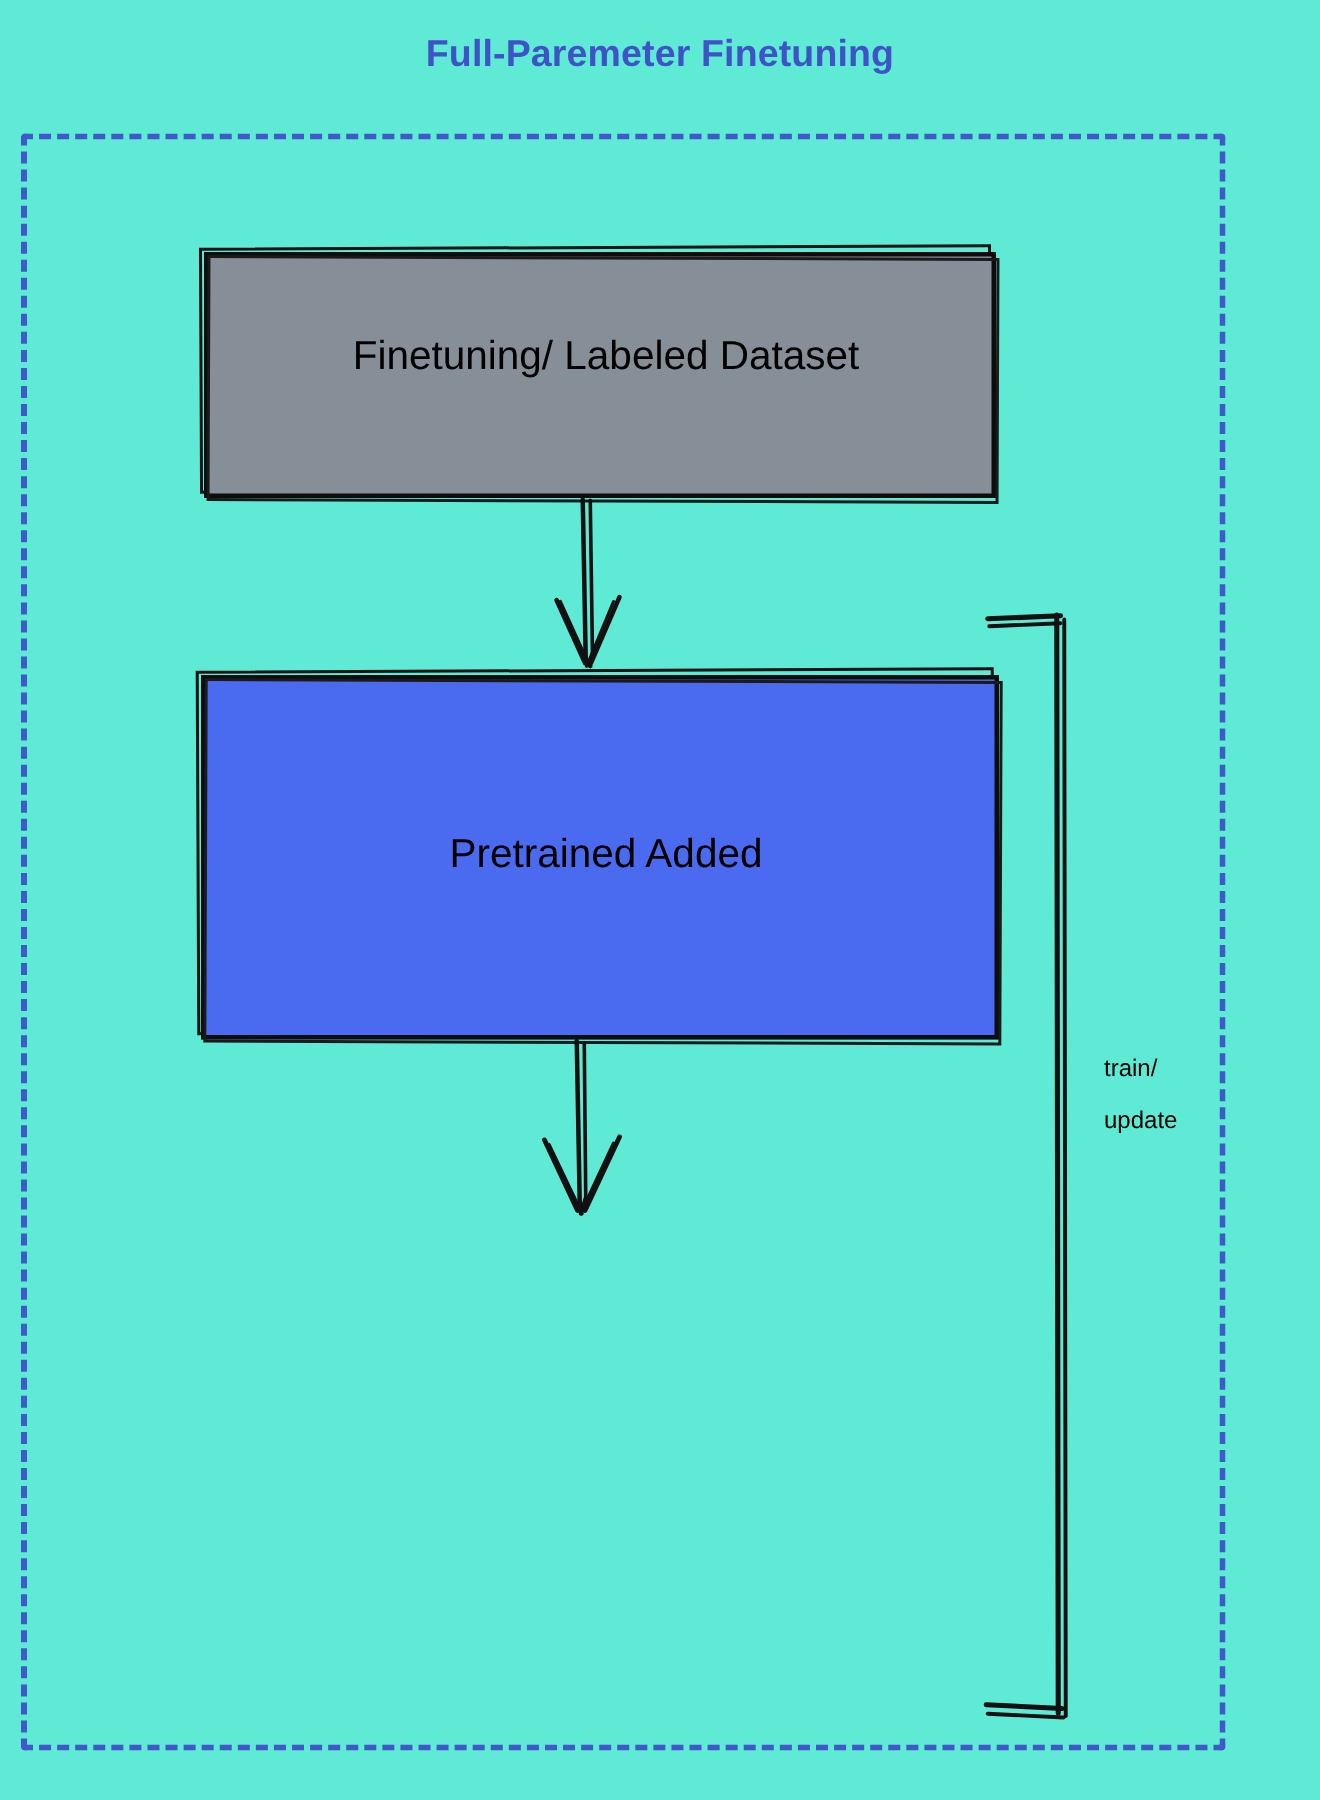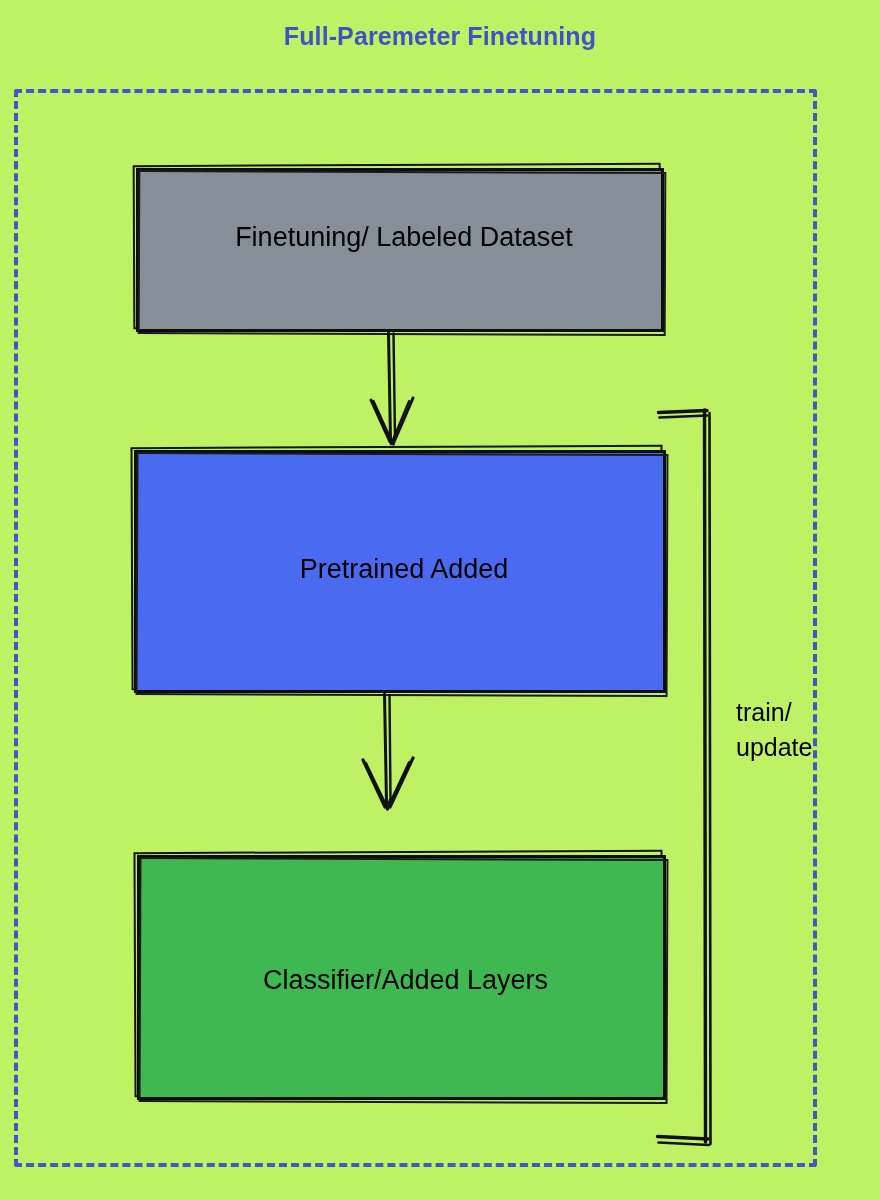--- a/index.html
+++ b/index.html
@@ -12,21 +12,21 @@
     height: 1200px;
     font-family: "Liberation Sans", sans-serif;
     -webkit-font-smoothing: antialiased;
   }
 
   #canvas {
     position: relative;
     width: 880px;
     height: 1200px;
     overflow: hidden;
-    background: #bef264;
+    background: #5eead4;
   }
 
   
   .diagram-title {
     position: absolute;
     left: 0;
     top: 22px;
     width: 880px;
     text-align: center;
     font-size: 25px;
@@ -103,21 +103,21 @@
     pointer-events: none;
   }
   .connector svg { display: block; overflow: visible; }
 
   
   .loop-label {
     position: absolute;
     left: 736px;
     top: 695px;
     width: 120px;
-    font-size: 25px;
+    font-size: 16px;
     line-height: 35px;
     color: #000000;
     text-align: left;
     white-space: pre-line;
   }
 </style>
 </head>
 <body>
 
 <div id="canvas">
@@ -155,26 +155,20 @@
     <svg width="100" height="125" viewBox="0 0 100 125">
       <path d="M36.5 1 L38.5 110 L39.5 116" fill="none" stroke="#111111" stroke-width="3" stroke-linecap="round"></path>
       <path d="M41.5 2 L42.5 105 L39 116" fill="none" stroke="#111111" stroke-width="2.4" stroke-linecap="round"></path>
       <path d="M15 67 L37 114" fill="none" stroke="#111111" stroke-width="3.2" stroke-linecap="round"></path>
       <path d="M18 70 L40 116" fill="none" stroke="#111111" stroke-width="2.2" stroke-linecap="round"></path>
       <path d="M65 65 L42 114" fill="none" stroke="#111111" stroke-width="3.2" stroke-linecap="round"></path>
       <path d="M61 69 L39.5 115" fill="none" stroke="#111111" stroke-width="2" stroke-linecap="round"></path>
     </svg>
   </div>
 
-  <div class="node" id="node-classifier">
-    <div class="stroke-a"></div>
-    <div class="fill"></div>
-    <div class="stroke-b"></div>
-    <div class="label">Classifier/Added Layers</div>
-  </div>
 
   <div class="connector" style="left:650px; top:400px;">
     <svg width="90" height="760" viewBox="0 0 90 760">
 
       <path d="M8.5 12.5 L57 10.5" fill="none" stroke="#111111" stroke-width="3.4" stroke-linecap="round"></path>
       <path d="M9.5 17.5 L57 15.5" fill="none" stroke="#111111" stroke-width="2.6" stroke-linecap="round"></path>
 
       <path d="M54.5 10 L55.5 742" fill="none" stroke="#111111" stroke-width="3.4" stroke-linecap="round"></path>
       <path d="M59.5 13 L60.5 744" fill="none" stroke="#111111" stroke-width="2.6" stroke-linecap="round"></path>
 

